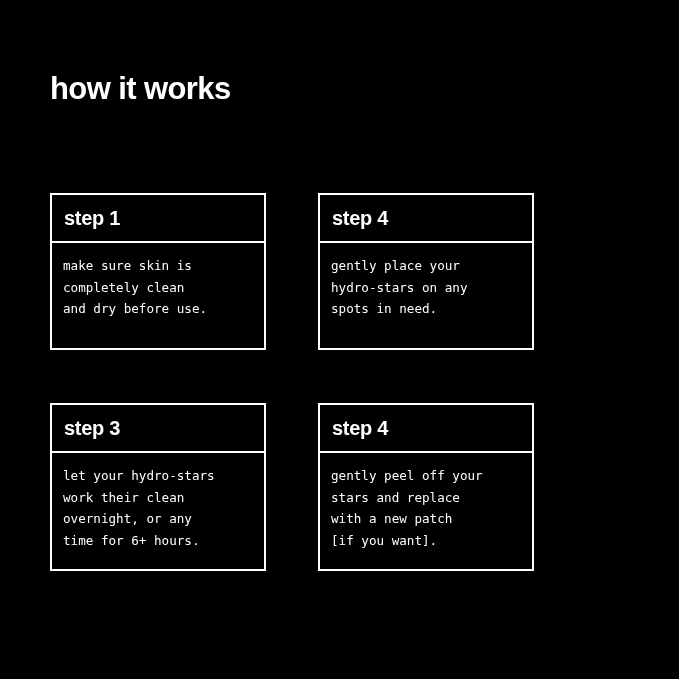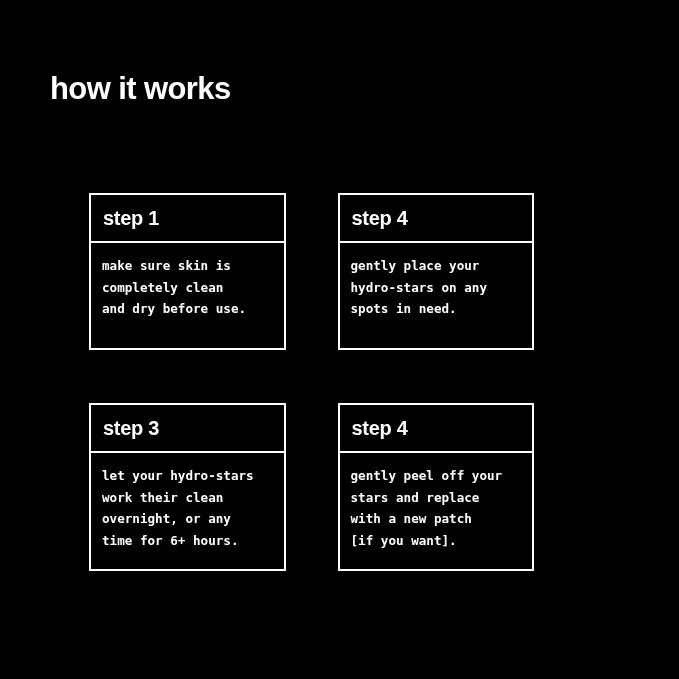--- a/index.html
+++ b/index.html
@@ -39,21 +39,20 @@
     position: absolute;
     left: 50px;
     top: 193px;
     width: 484px;
   }
 
   .step-row {
     display: flex;
     flex-direction: row;
     justify-content: flex-start;
-    margin-left: 39px;
   }
 
   .step-row.row-bottom {
     margin-top: 53px;
   }
 
   .step-card {
     box-sizing: border-box;
     width: 216px;
     border: 2px solid #ffffff;
@@ -89,21 +88,20 @@
     font-size: 20px;
     letter-spacing: -0.3px;
     color: #ffffff;
     white-space: nowrap;
   }
 
   .step-body {
     box-sizing: border-box;
     flex: 1;
     padding: 12px 10px 18px 11px;
-    font-weight: bold;
   }
 
   .step-body-line {
     font-family: "DejaVu Sans Mono", monospace;
     font-size: 12.6px;
     line-height: 21.5px;
     color: #ffffff;
     white-space: pre;
     letter-spacing: 0px;
   }

